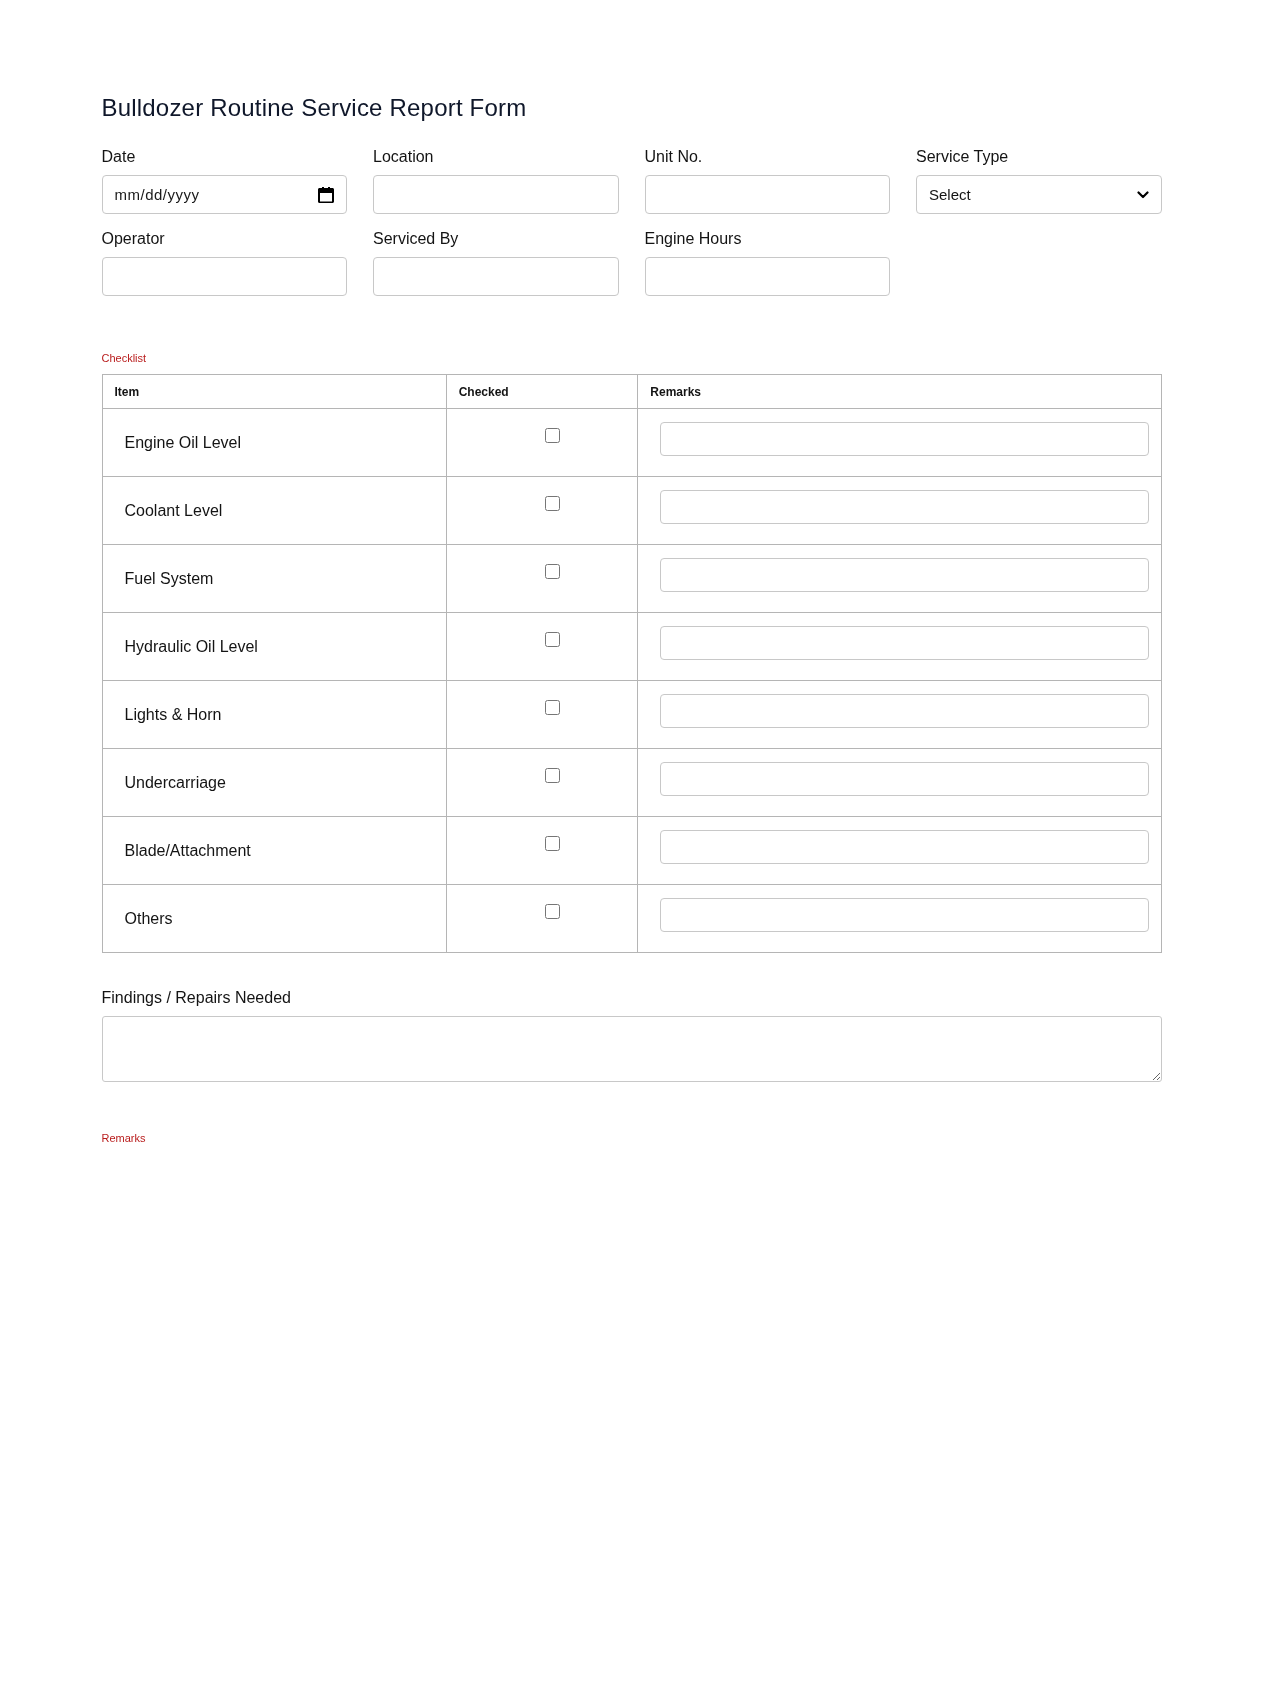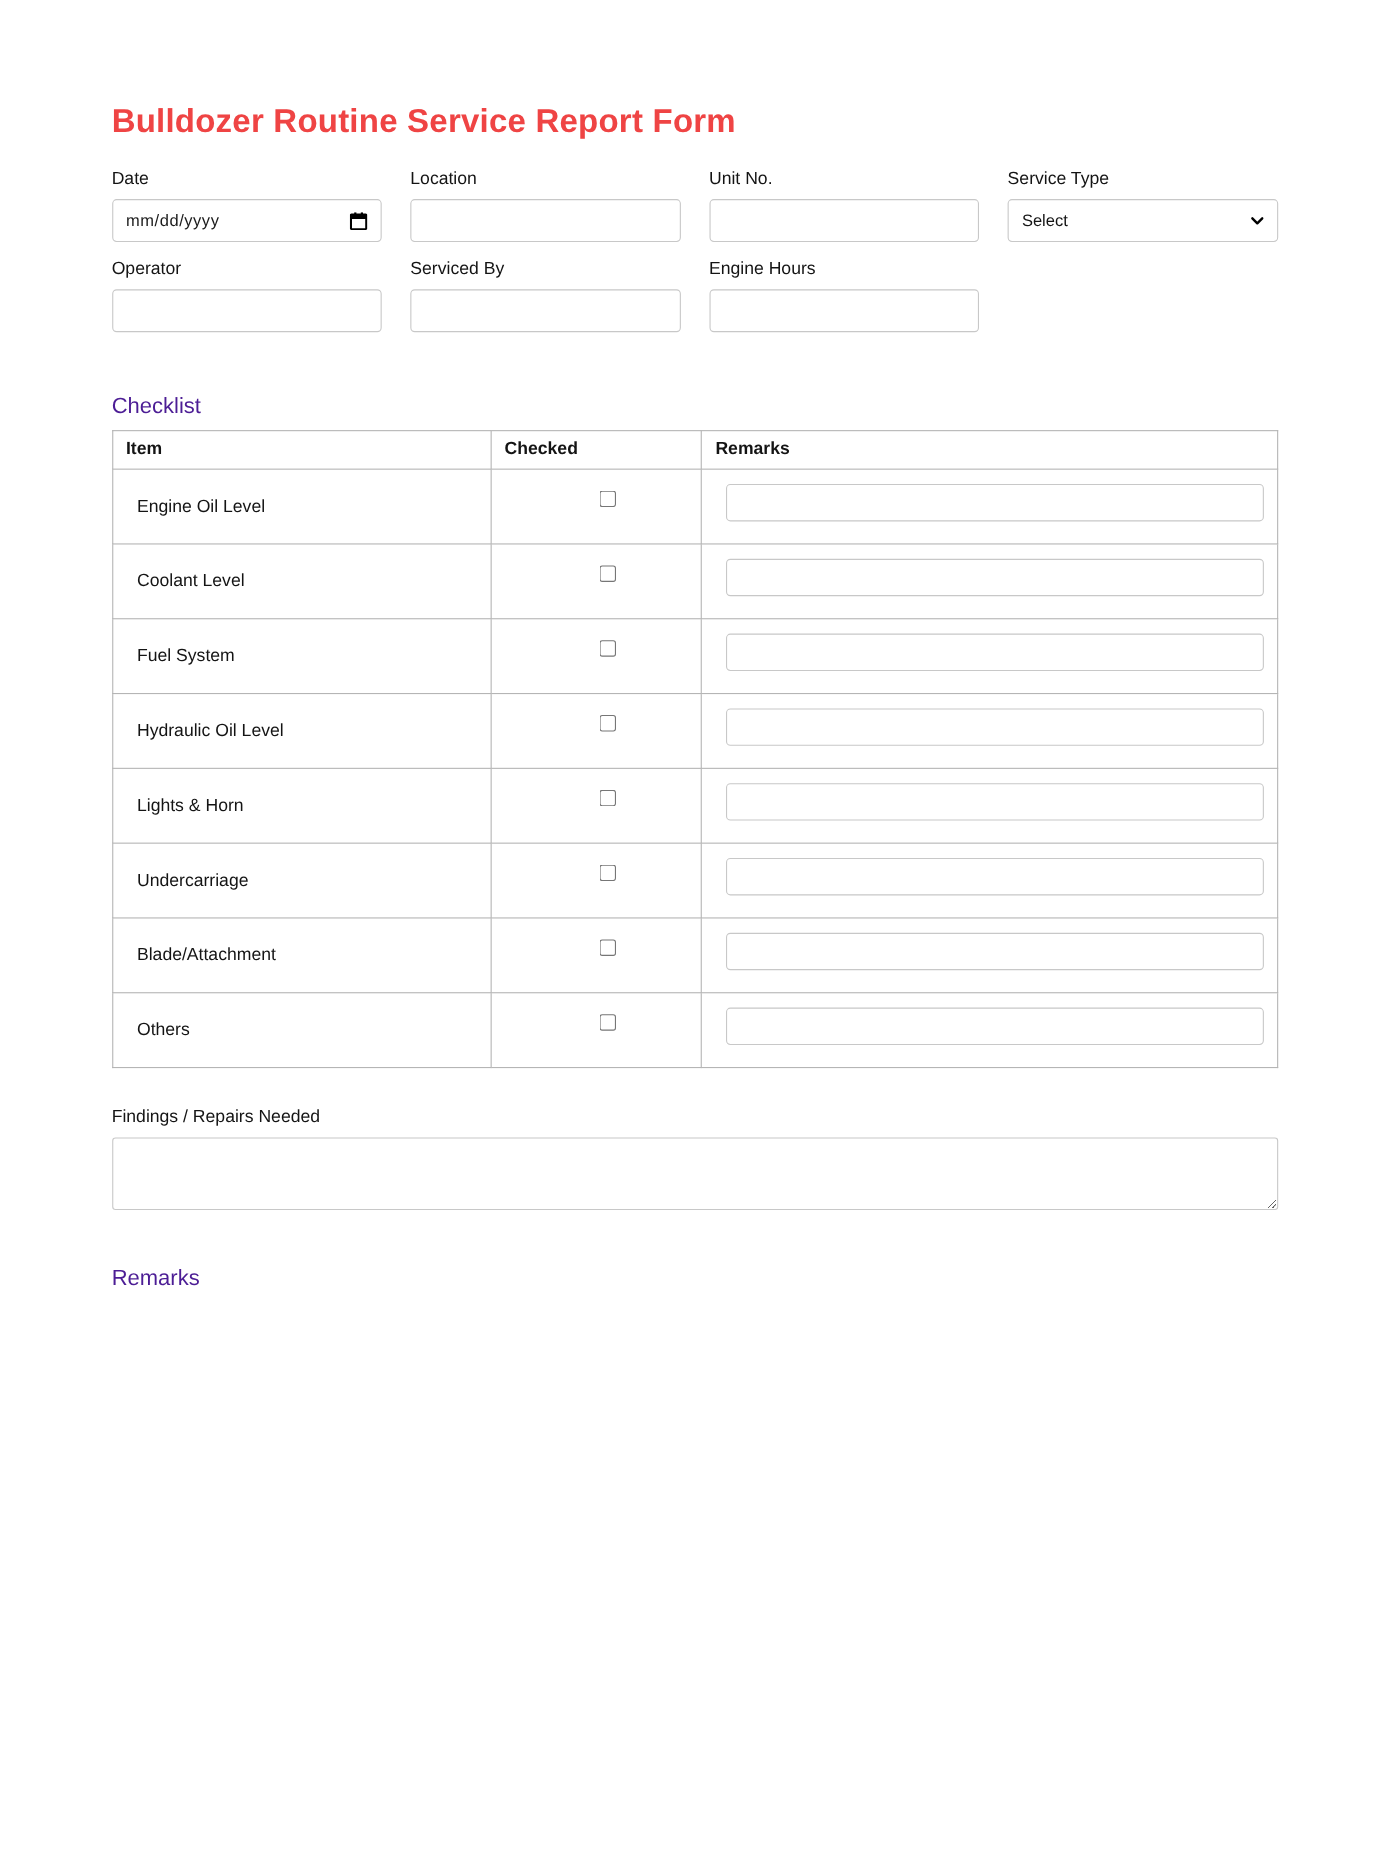--- a/index.html
+++ b/index.html
@@ -10,23 +10,23 @@
     width: 1263px;
     min-height: 1691px;
   }
   .page {
     width: 1060px;
     margin: 0 auto;
     padding-top: 94px;
     padding-bottom: 380px;
   }
   h1.title {
-    font-size: 30px;
-    font-weight: 700;
-    color: #ef4444;
+    font-size: 24px;
+    font-weight: 400;
+    color: #0f172a;
     margin: 0 0 26px 0;
     letter-spacing: 0.2px;
   }
   .grid {
     display: grid;
     grid-template-columns: 1fr 1fr 1fr 1fr;
     column-gap: 26px;
     row-gap: 0;
   }
   .field { margin-bottom: 16px; }
@@ -50,34 +50,34 @@
   .fake-input, .fake-select {
     display: flex;
     align-items: center;
     justify-content: space-between;
     cursor: default;
   }
   .date-text { font-size: 15px; color: #1a1a1a; letter-spacing: 0.5px; }
   .cal-icon svg, .chev-icon svg { display: block; }
   
   .section-label {
-    font-size: 20px;
-    color: #4c1d95;
+    font-size: 11px;
+    color: #b91c1c;
     margin: 40px 0 10px 0;
   }
   table.checklist {
     width: 100%;
     border-collapse: collapse;
   }
   table.checklist th, table.checklist td {
     border: 1px solid #b5b5b5;
   }
   table.checklist th {
     text-align: left;
-    font-size: 16px;
+    font-size: 12px;
     font-weight: 700;
     padding: 8px 12px;
     height: 34px;
   }
   table.checklist td { height: 68px; vertical-align: middle; padding-left: 22px; }
   td.item-cell { padding: 0 12px; font-size: 16px; }
   th.col-item { width: 32.5%; }
   th.col-checked { width: 18.1%; }
   th.col-remarks { width: 49.4%; }
   td.check-cell { text-align: center; }

